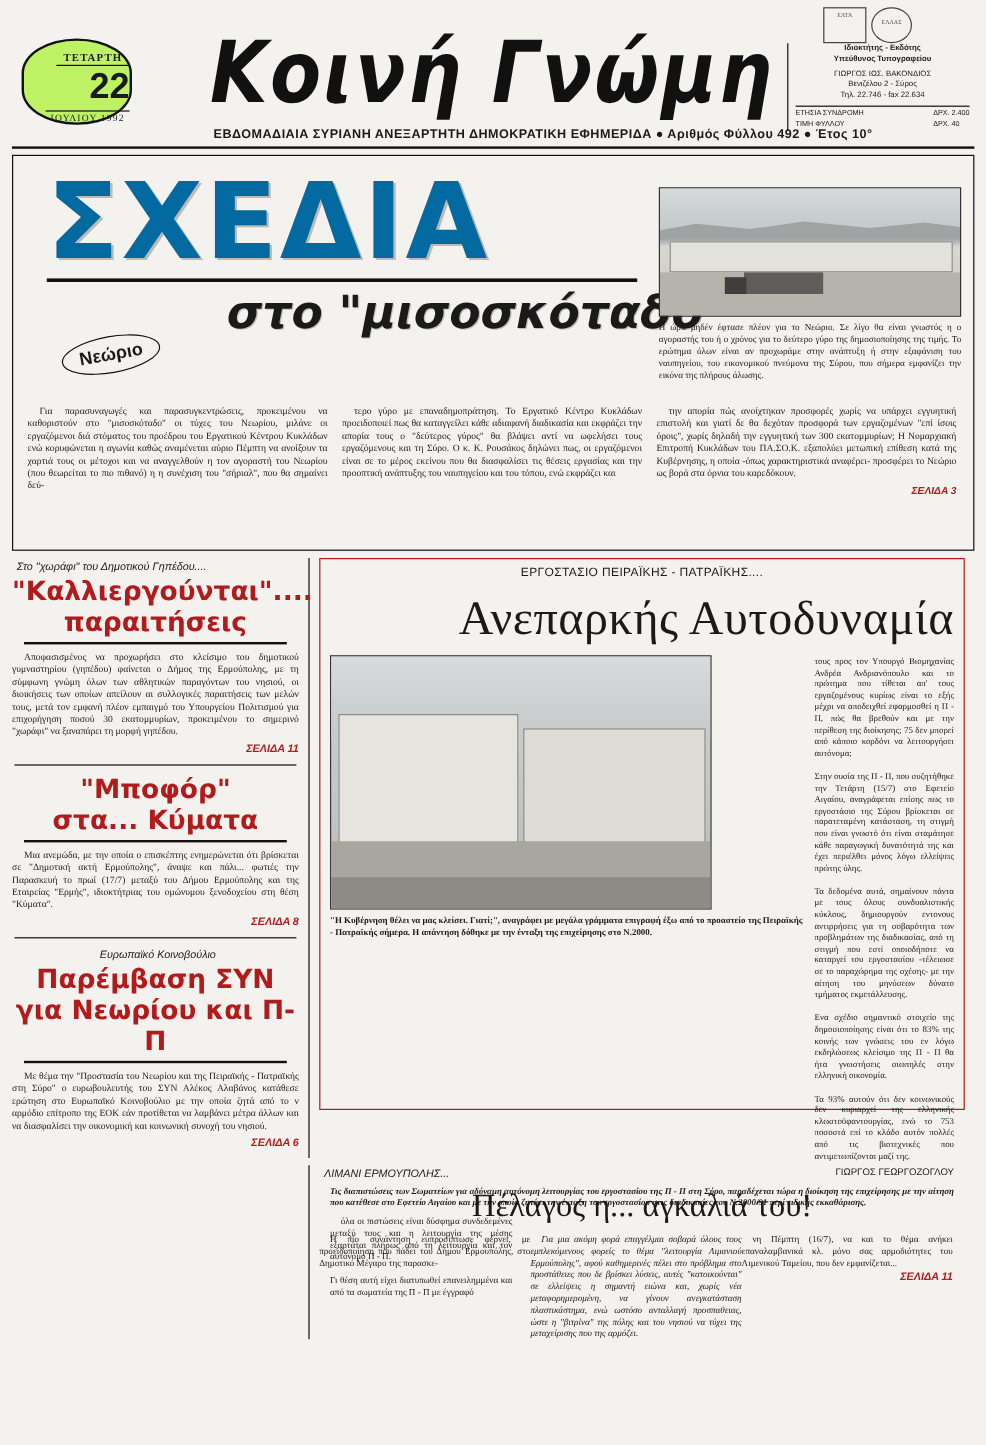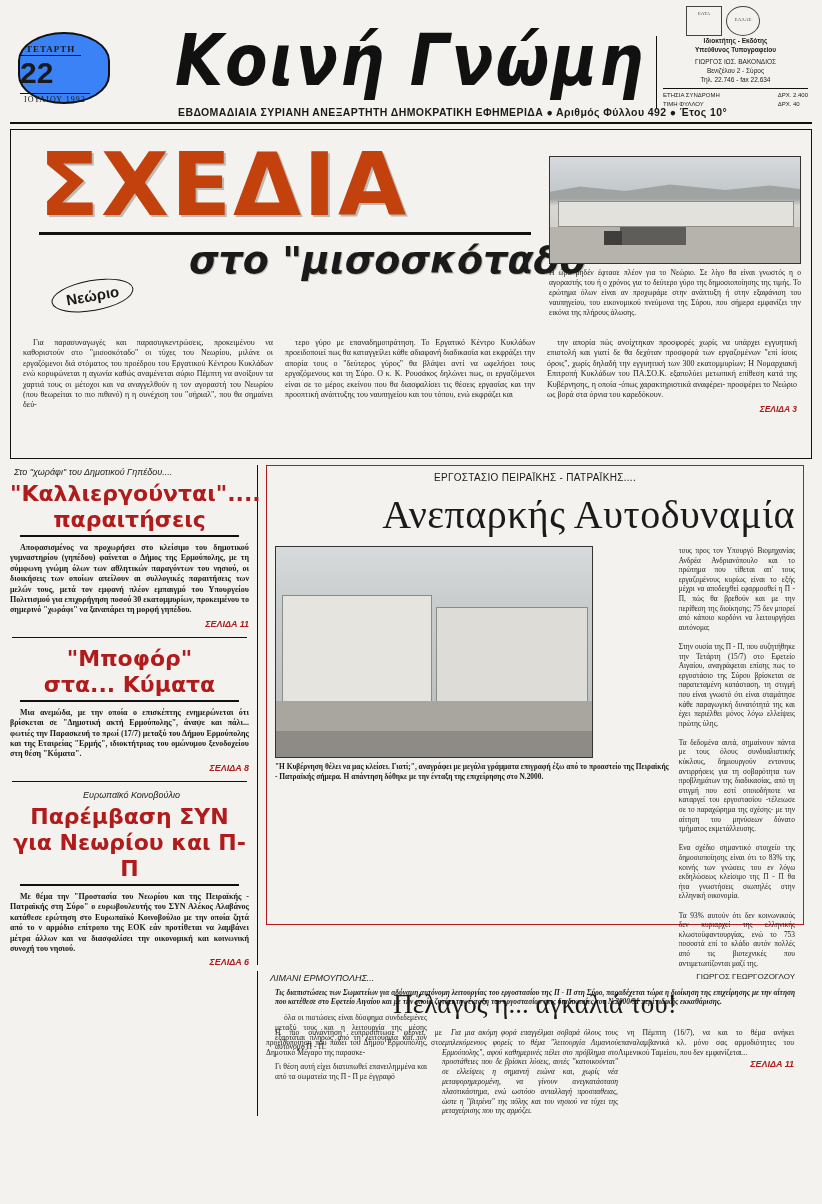--- a/index.html
+++ b/index.html
@@ -26,22 +26,22 @@
     height: 118px;
     border-bottom: 2px solid #111;
     padding-bottom: 2px;
   }
   .date-box {
     position: absolute;
     left: 8px; top: 26px;
     width: 92px; height: 72px;
     border: 2px solid #111;
     border-radius: 50% / 40%;
-    text-align: left;
-    background: #3b82f6;
+    text-align: right;
+    background: #bef264;
     padding-top: 4px;
   }
   .date-box .dow {
     font-size: 9px; letter-spacing: 1px; font-weight: bold;
     border-bottom: 1px solid #111; display:inline-block; padding: 0 6px 1px 6px;
   }
   .date-box .dnum {
     font-size: 30px; font-weight: bold; line-height: 30px; margin-top: 2px;
     font-family: Liberation Sans, sans-serif;
   }
@@ -106,21 +106,21 @@
     padding: 8px 10px 6px 10px;
     height: 330px;
     background: #f4f2ee;
   }
   .headline {
     font-family: "DejaVu Sans", sans-serif;
     font-weight: bold;
     font-size: 88px;
     line-height: 86px;
     letter-spacing: 2px;
-    color: #c2410c;
+    color: #0369a1;
     text-shadow: 2px 2px 0 #bdbab4;
     margin: 4px 0 0 18px;
   }
   .headline-rule {
     border-top: 3px solid #111;
     width: 492px;
     margin: 4px 0 6px 18px;
   }
   .headline2 {
     font-family: "DejaVu Sans", sans-serif;
@@ -208,21 +208,21 @@
   .hl-red {
     font-family: "DejaVu Sans", sans-serif;
     font-weight: bold;
     font-size: 22px;
     line-height: 26px;
     color: #b11b1b;
     text-align: center;
   }
   .hl-red .l2 { display:block; }
   .hl-underline { border-bottom: 2px solid #111; margin: 2px 10px 6px 10px; }
-  .body-txt { font-size: 8px; line-height: 10.4px; text-align: justify; font-weight: bold; }
+  .body-txt { font-size: 8px; line-height: 10.4px; text-align: justify; }
   .body-txt p { margin: 0; text-indent: 10px; }
   .ref-red {
     color: #b11b1b;
     font-family: "Liberation Sans", sans-serif;
     font-weight: bold;
     font-style: italic;
     font-size: 9px;
     text-align: right;
     margin-top: 3px;
   }

